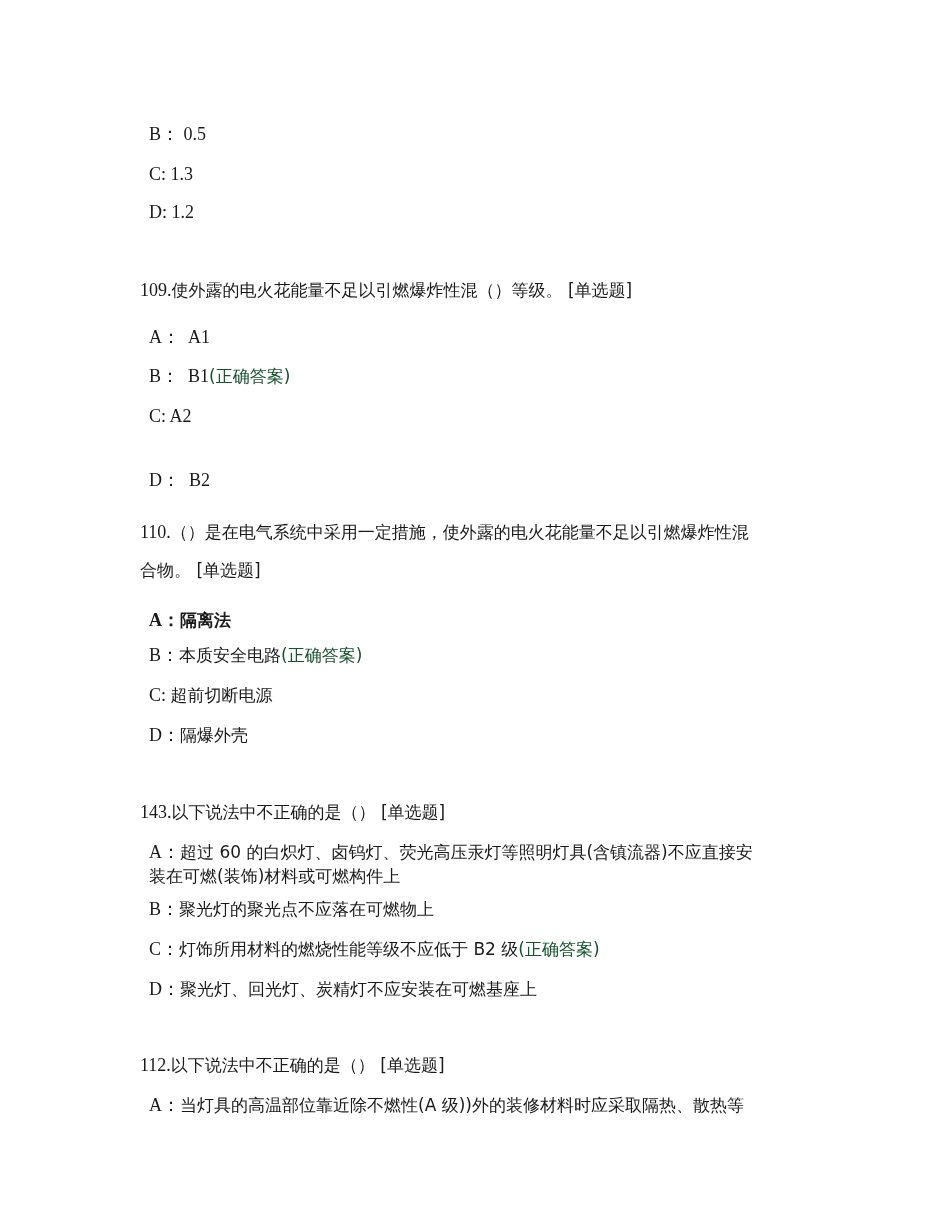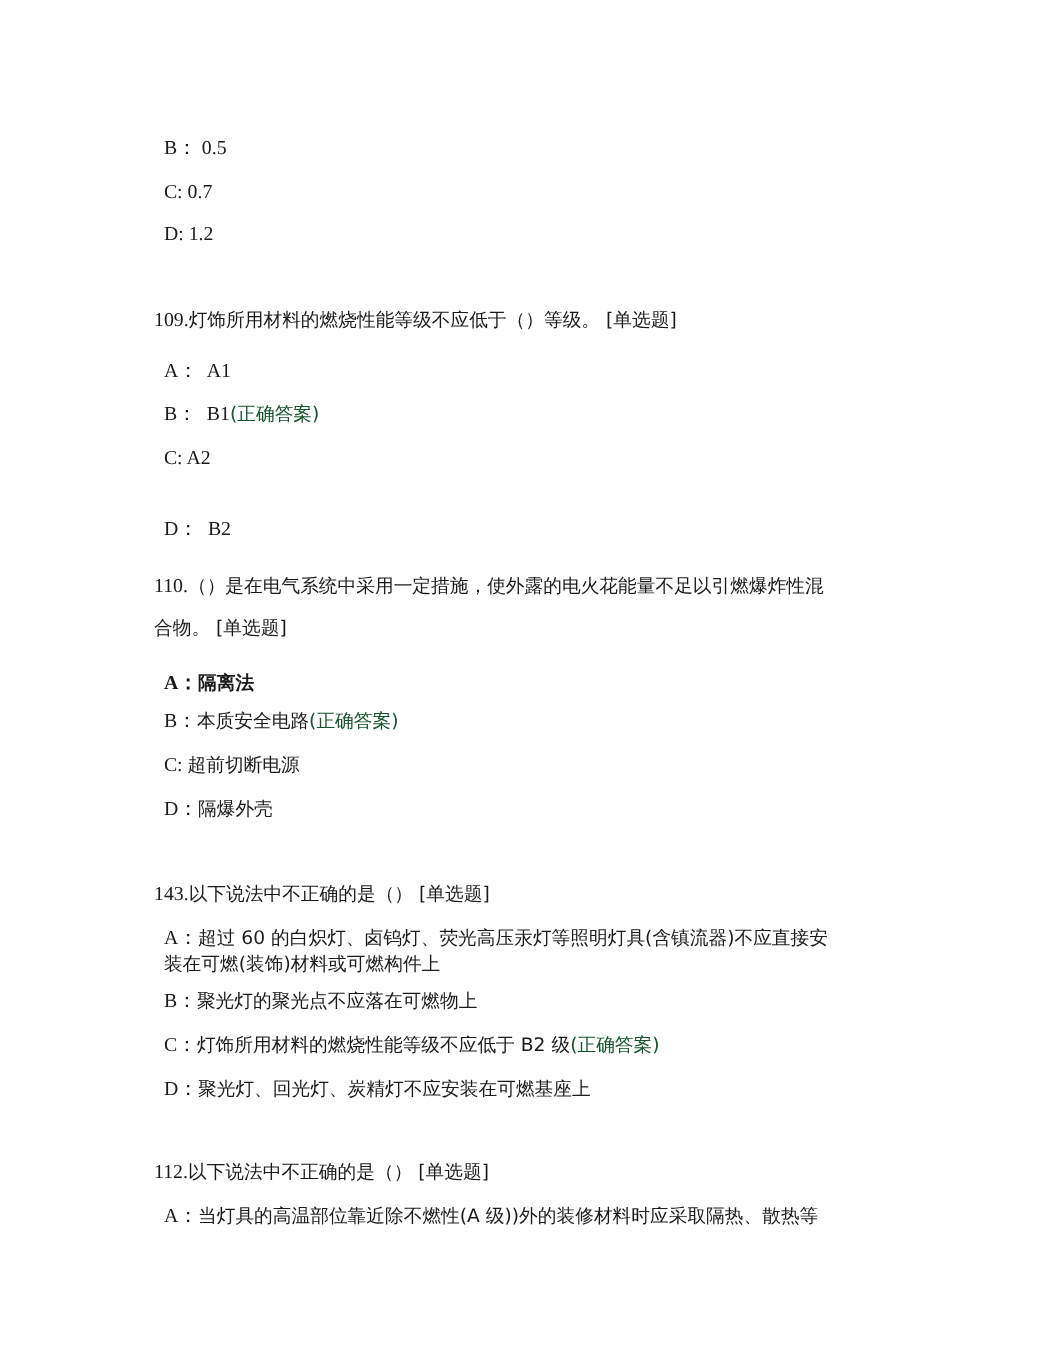--- a/index.html
+++ b/index.html
@@ -33,28 +33,28 @@
       font-size: 17px;
     }
   </style>
 </head>
 <body>
 
 <div class="line opt" style="top:122px;">
   <span>B：</span><span> 0.5</span>
 </div>
 <div class="line opt" style="top:162px;">
-  <span>C: </span><span>0.7</span>
+  <span>C: </span><span>1.3</span>
 </div>
 <div class="line opt" style="top:200px;">
   <span>D: </span><span>1.2</span>
 </div>
 
 <div class="line q" style="top:278px;">
-  <span>109.</span><span class="cjk">灯饰所用材料的燃烧性能等级不应低于（）等级。</span><span class="cjk"> [单选题]</span>
+  <span>109.</span><span class="cjk">使外露的电火花能量不足以引燃爆炸性混（）等级。</span><span class="cjk"> [单选题]</span>
 </div>
 <div class="line opt" style="top:325px;">
   <span>A：</span><span style="white-space:pre">  A1</span>
 </div>
 <div class="line opt" style="top:364px;">
   <span>B：</span><span style="white-space:pre">  B1</span><span class="answer">(正确答案)</span>
 </div>
 <div class="line opt" style="top:404px;">
   <span>C: </span><span>A2</span>
 </div>

